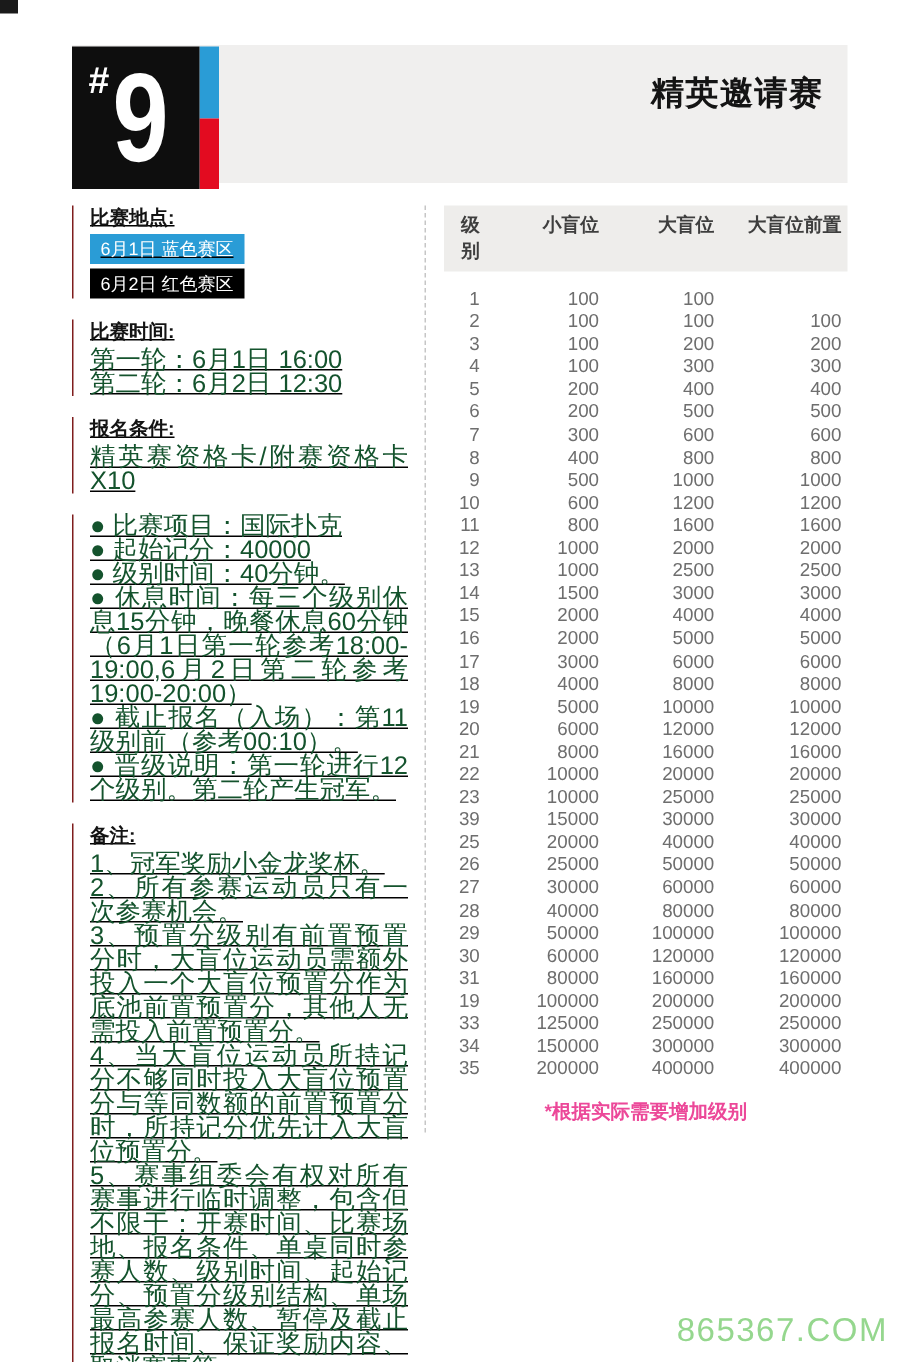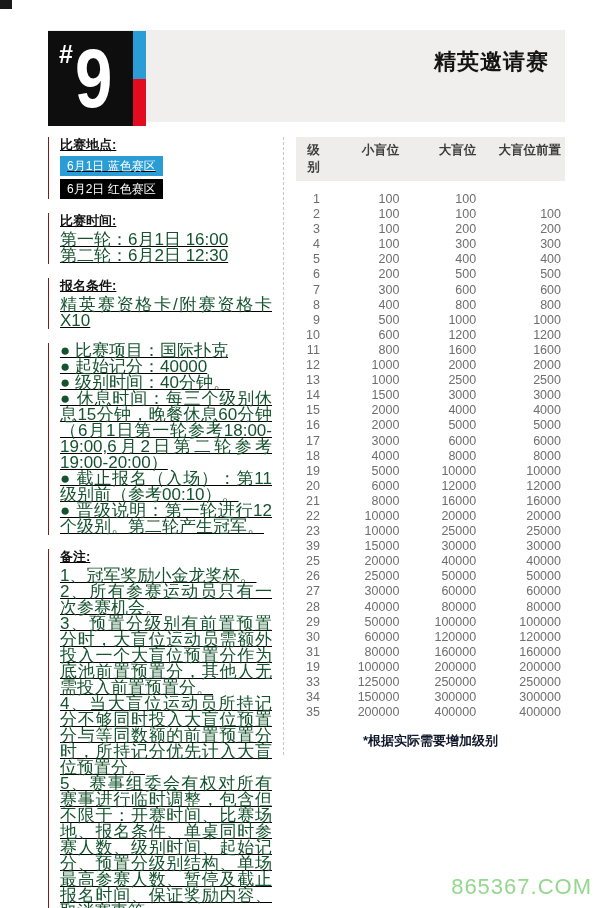--- a/index.html
+++ b/index.html
@@ -310,18 +310,18 @@
             <div class="cell c2">300000</div>
             <div class="cell c3">300000</div>
           </div>
           <div class="trow">
             <div class="cell c0">35</div>
             <div class="cell c1">200000</div>
             <div class="cell c2">400000</div>
             <div class="cell c3">400000</div>
           </div>
         </div>
-      <div class="footnote" style="color: #0f172a; text-align: center;">*根据实际需要增加级别</div>
+      <div class="footnote" style="color: #ec4899; text-align: center;">*根据实际需要增加级别</div>
     </div>
   </div>
 
   <div class="watermark" style="color: rgb(149, 215, 142);">865367.COM</div>
 </div>
 
 </body></html>

